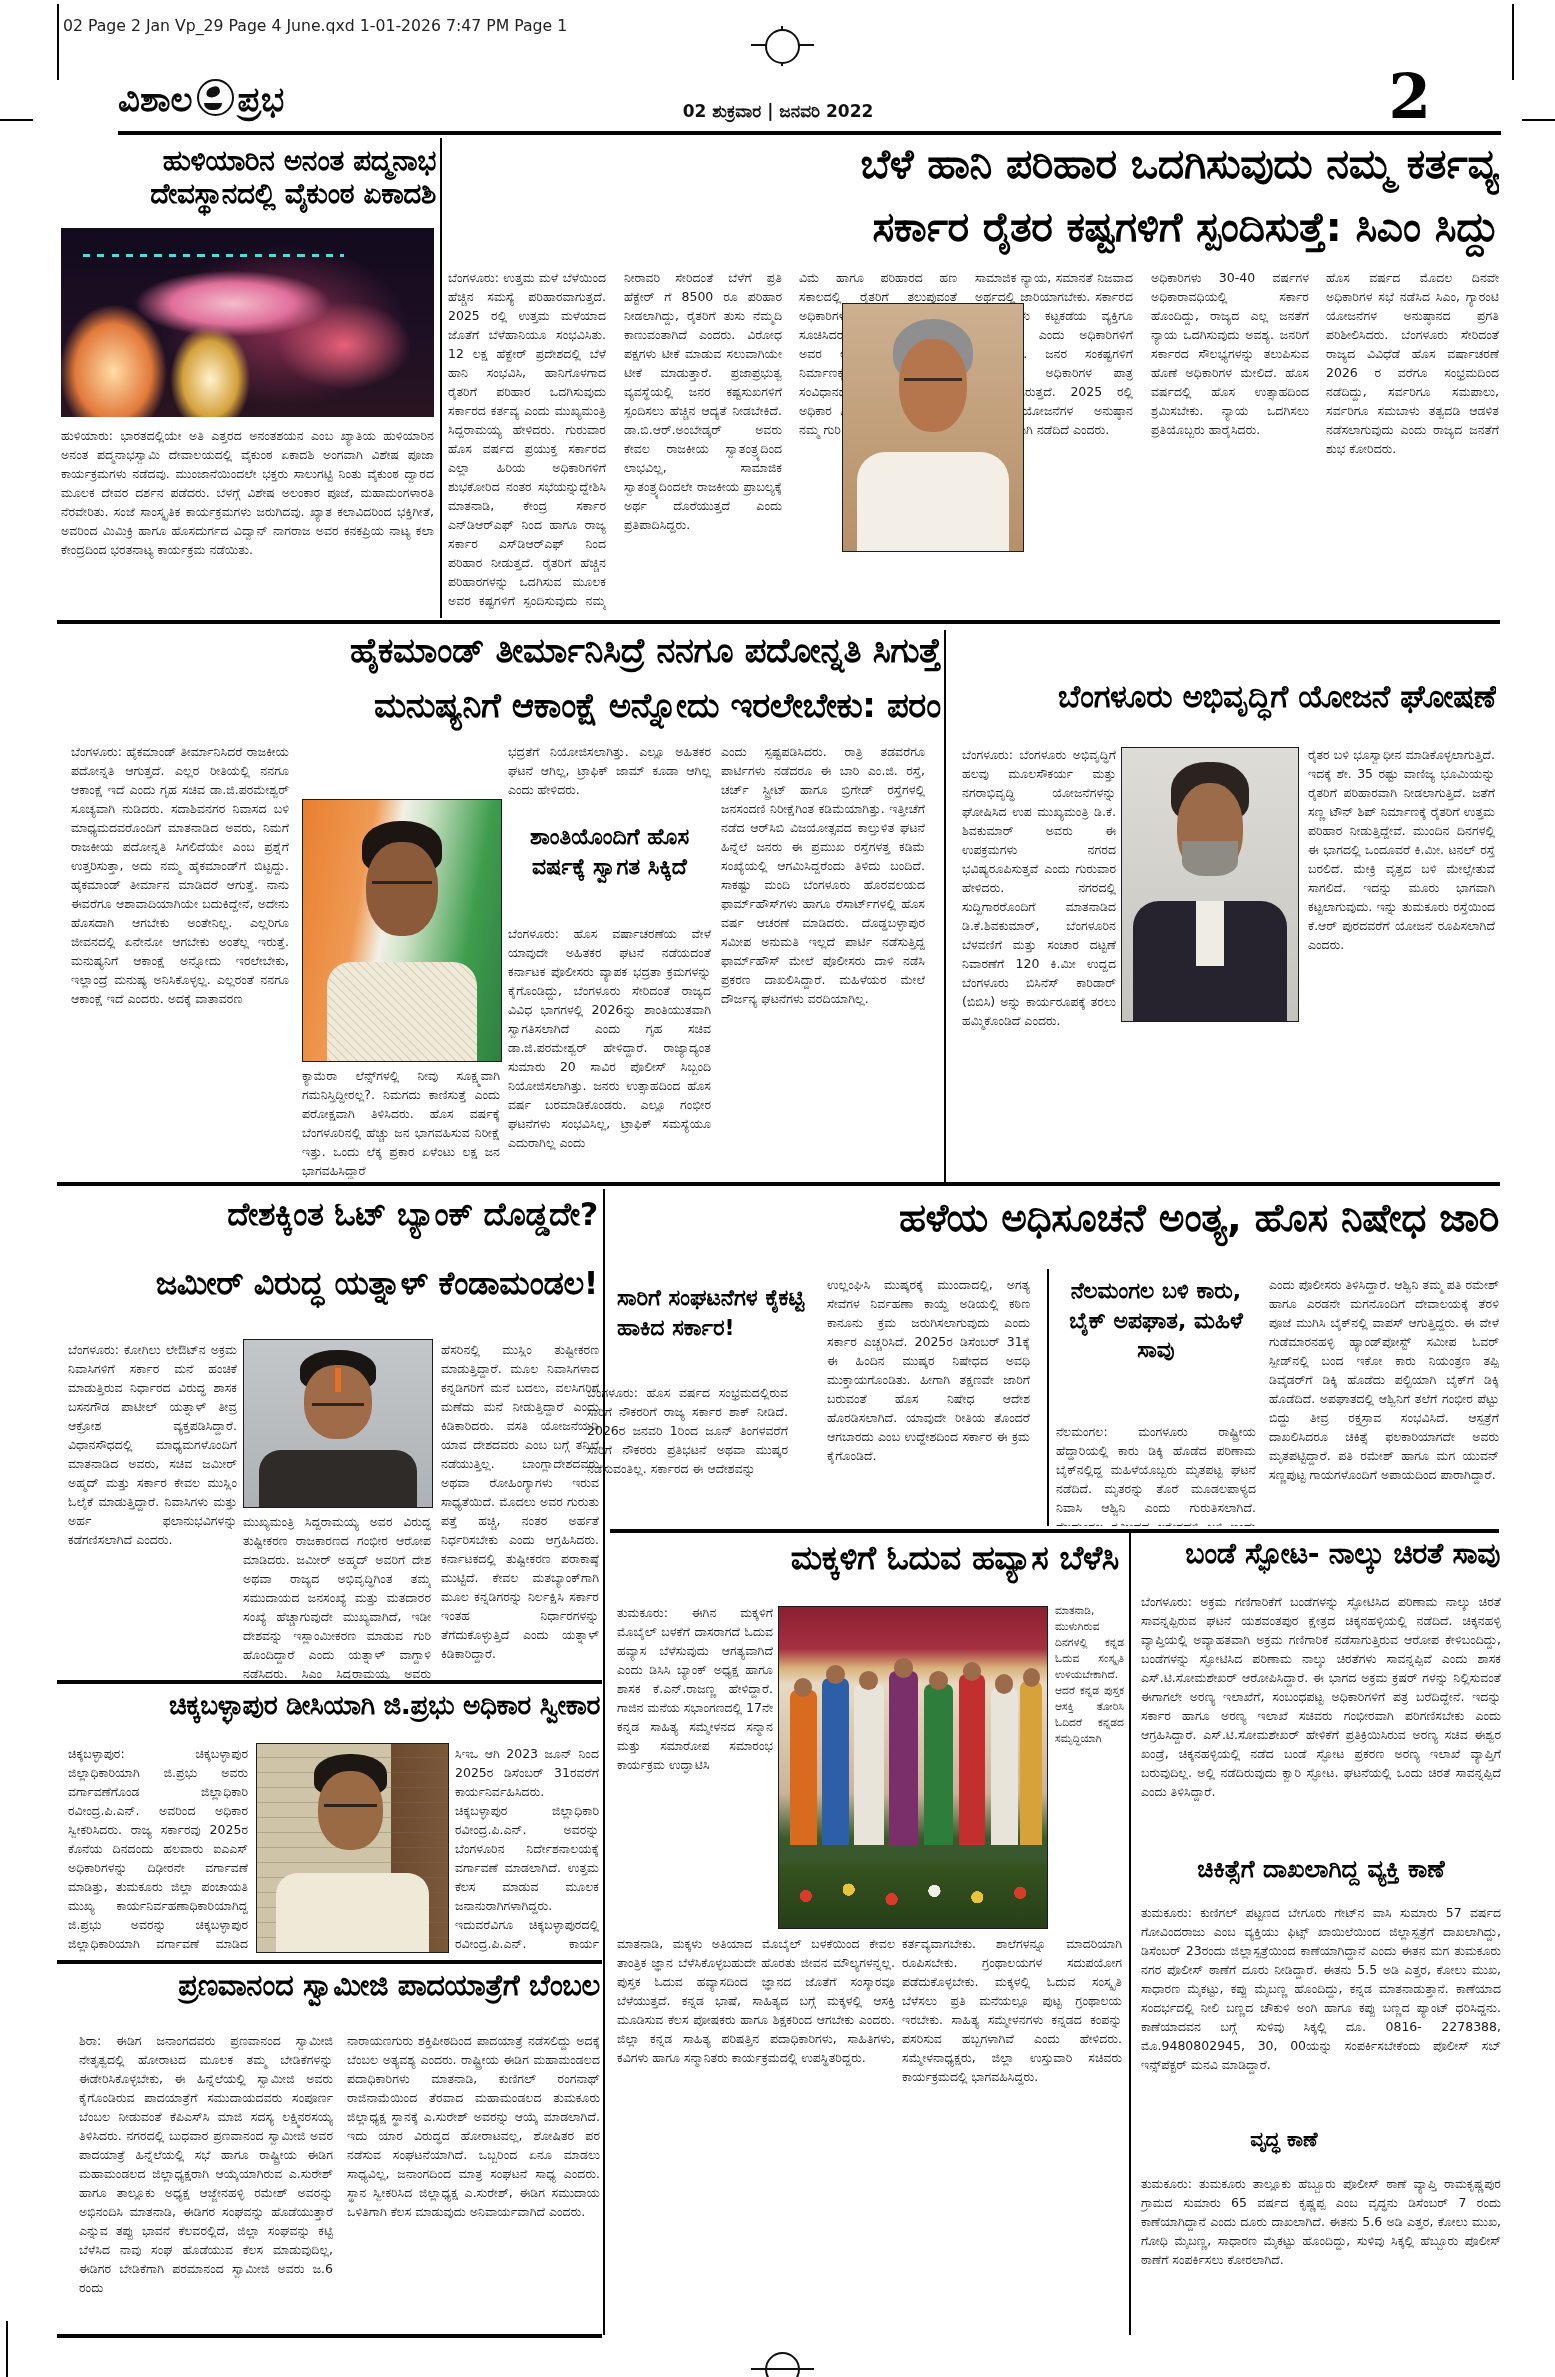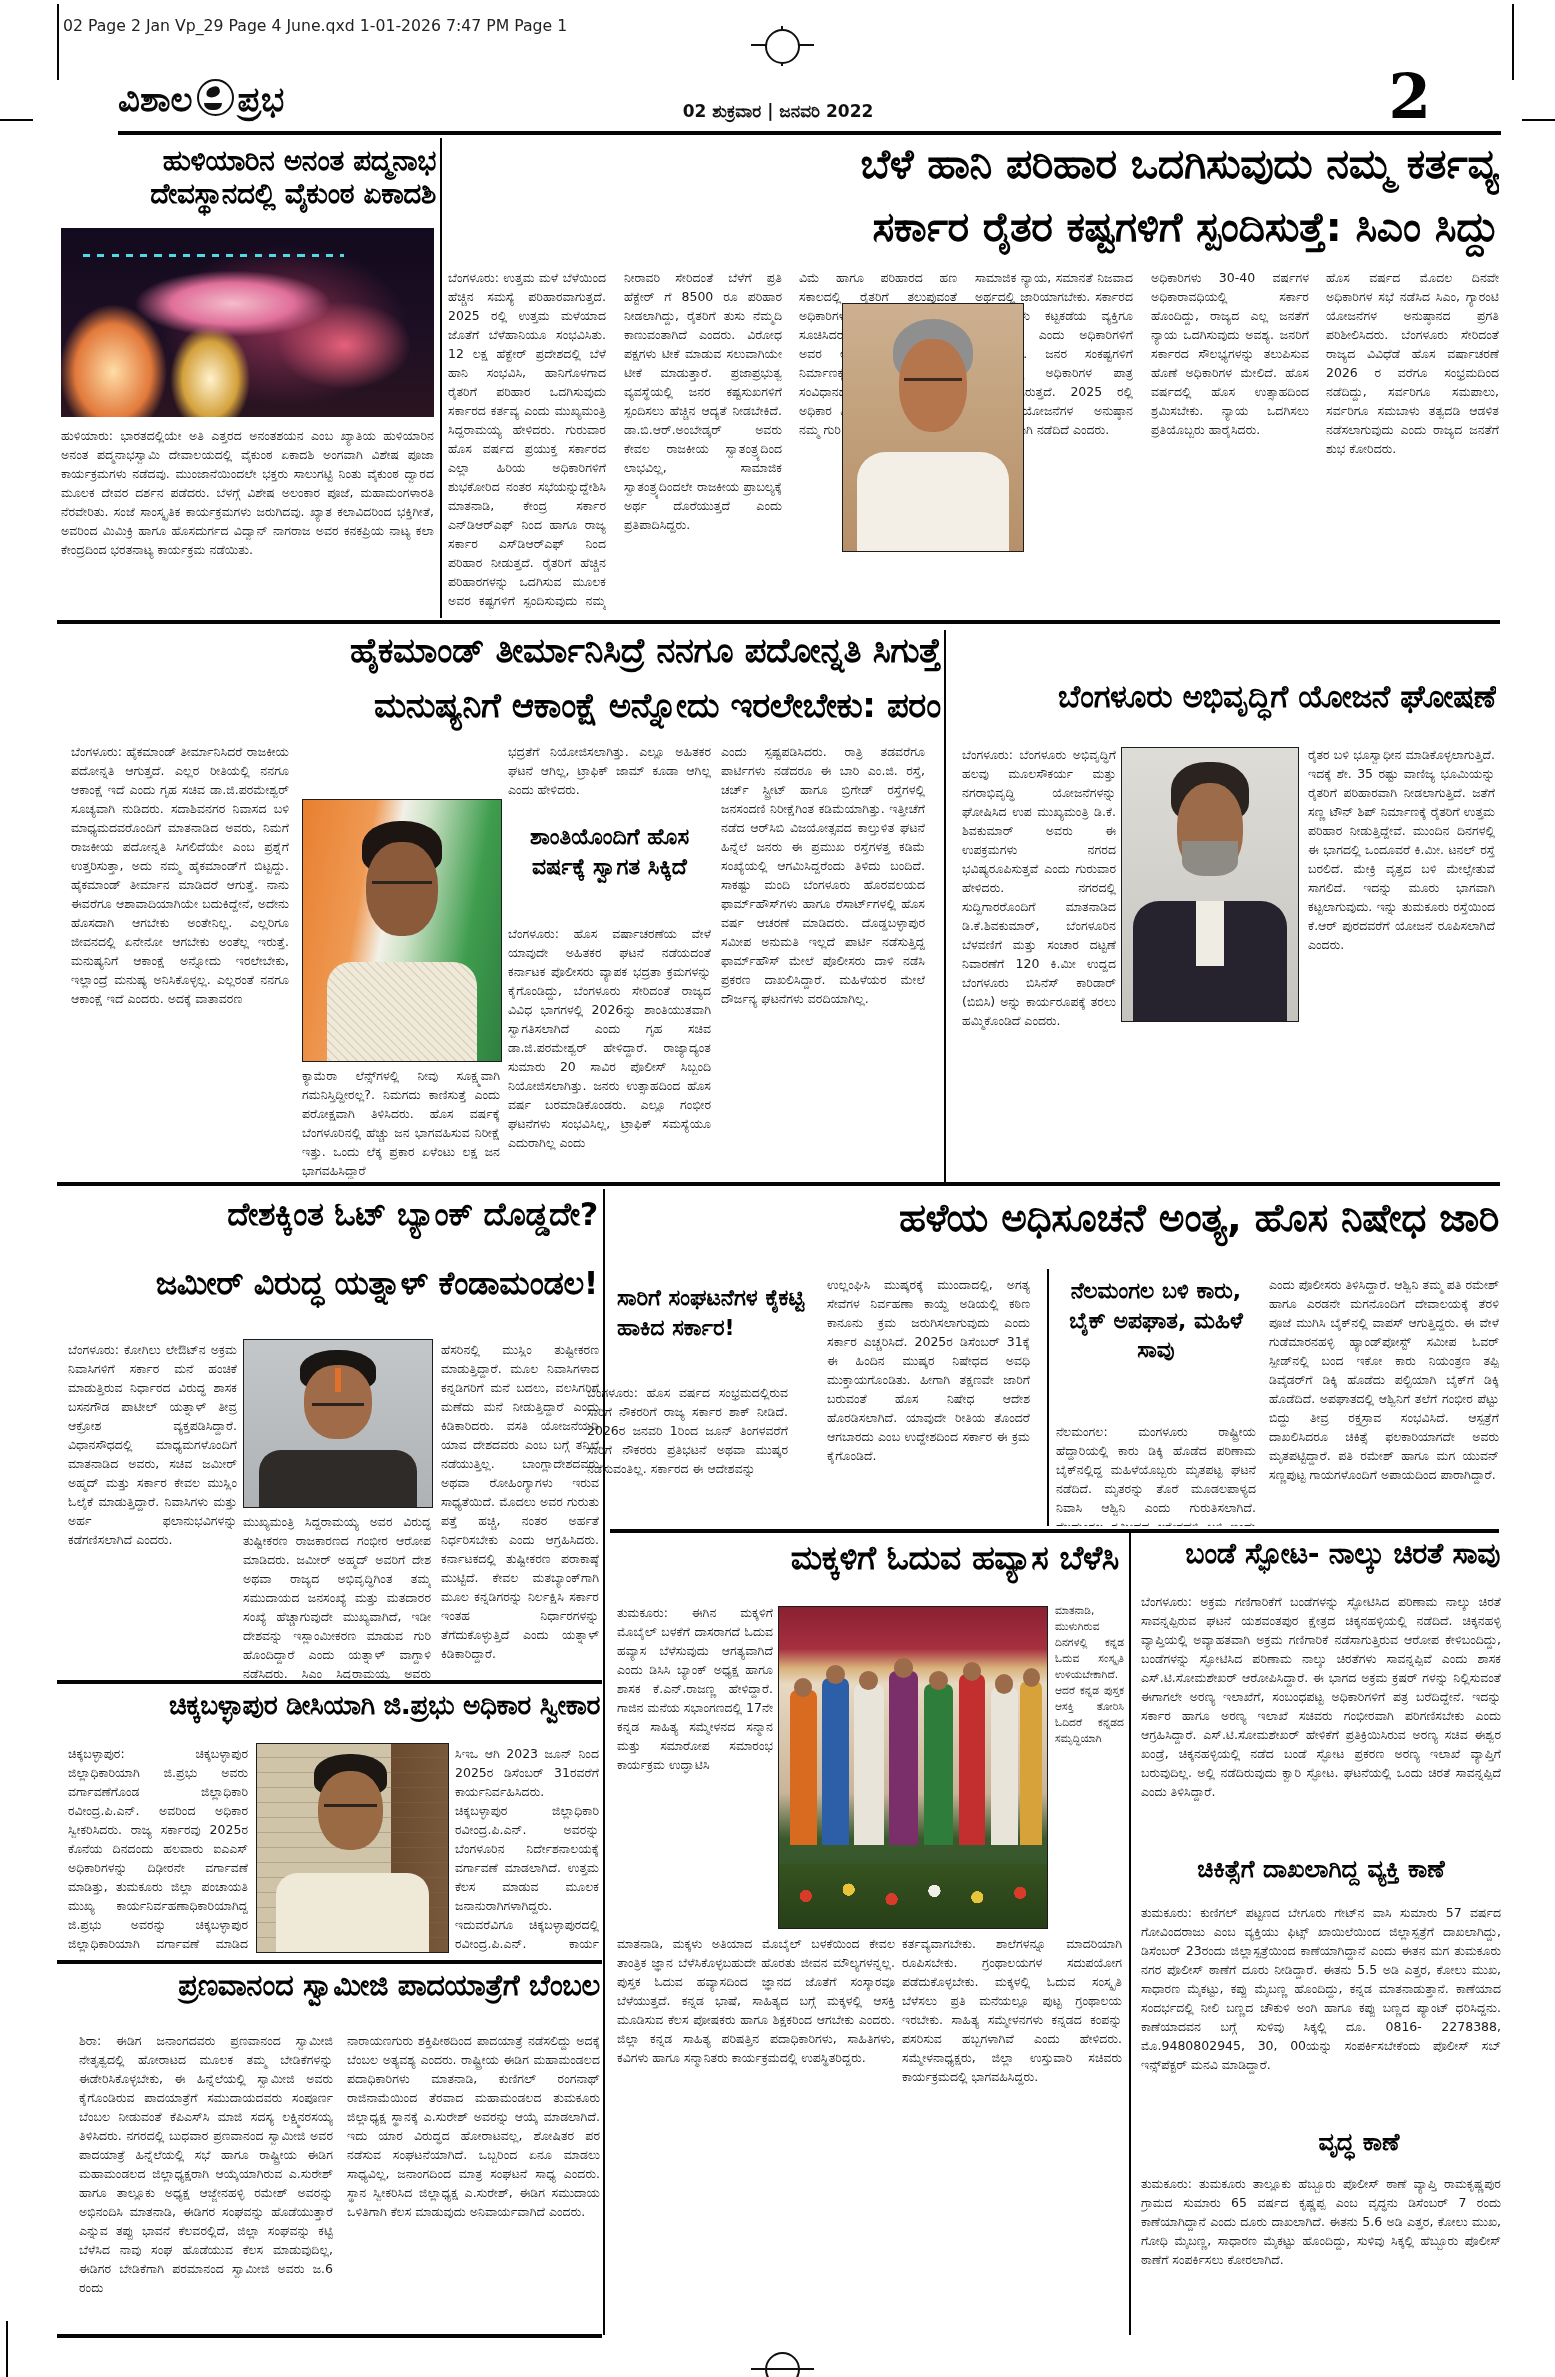--- a/index.html
+++ b/index.html
@@ -204,21 +204,21 @@
           linear-gradient(180deg,#35531f,#273f18);"></div>
   </div>
   <div class="abs body-col small" style="left:1055px;top:1603px;width:69px;height:327px;">ಮಾತನಾಡಿ, ಮುಳುಗಿರುವ ದಿನಗಳಲ್ಲಿ ಕನ್ನಡ ಓದುವ ಸಂಸ್ಕೃತಿ ಉಳಿಯಬೇಕಾಗಿದೆ. ಆದರೆ ಕನ್ನಡ ಪುಸ್ತಕ ಆಸಕ್ತಿ ತೋರಿಸಿ ಓದಿದರೆ ಕನ್ನಡದ ಸಮೃದ್ಧಿಯಾಗಿ</div>
   <div class="abs body-col" style="left:617px;top:1934px;width:278px;height:398px;">ಮಾತನಾಡಿ, ಮಕ್ಕಳು ಅತಿಯಾದ ಮೊಬೈಲ್ ಬಳಕೆಯಿಂದ ಕೇವಲ ತಾಂತ್ರಿಕ ಜ್ಞಾನ ಬೆಳೆಸಿಕೊಳ್ಳಬಹುದೇ ಹೊರತು ಜೀವನ ಮೌಲ್ಯಗಳನ್ನಲ್ಲ. ಪುಸ್ತಕ ಓದುವ ಹವ್ಯಾಸದಿಂದ ಜ್ಞಾನದ ಜೊತೆಗೆ ಸಂಸ್ಕಾರವೂ ಬೆಳೆಯುತ್ತದೆ. ಕನ್ನಡ ಭಾಷೆ, ಸಾಹಿತ್ಯದ ಬಗ್ಗೆ ಮಕ್ಕಳಲ್ಲಿ ಆಸಕ್ತಿ ಮೂಡಿಸುವ ಕೆಲಸ ಪೋಷಕರು ಹಾಗೂ ಶಿಕ್ಷಕರಿಂದ ಆಗಬೇಕು ಎಂದರು. ಜಿಲ್ಲಾ ಕನ್ನಡ ಸಾಹಿತ್ಯ ಪರಿಷತ್ತಿನ ಪದಾಧಿಕಾರಿಗಳು, ಸಾಹಿತಿಗಳು, ಕವಿಗಳು ಹಾಗೂ ಸನ್ಮಾನಿತರು ಕಾರ್ಯಕ್ರಮದಲ್ಲಿ ಉಪಸ್ಥಿತರಿದ್ದರು.</div>
   <div class="abs body-col" style="left:902px;top:1934px;width:220px;height:398px;">ಕರ್ತವ್ಯವಾಗಬೇಕು. ಶಾಲೆಗಳನ್ನೂ ಮಾದರಿಯಾಗಿ ರೂಪಿಸಬೇಕು. ಗ್ರಂಥಾಲಯಗಳ ಸದುಪಯೋಗ ಪಡೆದುಕೊಳ್ಳಬೇಕು. ಮಕ್ಕಳಲ್ಲಿ ಓದುವ ಸಂಸ್ಕೃತಿ ಬೆಳೆಸಲು ಪ್ರತಿ ಮನೆಯಲ್ಲೂ ಪುಟ್ಟ ಗ್ರಂಥಾಲಯ ಇರಬೇಕು. ಸಾಹಿತ್ಯ ಸಮ್ಮೇಳನಗಳು ಕನ್ನಡದ ಕಂಪನ್ನು ಪಸರಿಸುವ ಹಬ್ಬಗಳಾಗಿವೆ ಎಂದು ಹೇಳಿದರು. ಸಮ್ಮೇಳನಾಧ್ಯಕ್ಷರು, ಜಿಲ್ಲಾ ಉಸ್ತುವಾರಿ ಸಚಿವರು ಕಾರ್ಯಕ್ರಮದಲ್ಲಿ ಭಾಗವಹಿಸಿದ್ದರು.</div>
 
   <div class="abs hl" style="left:1139px;top:1537px;width:361px;height:49px;font-size:28.5px;">ಬಂಡೆ ಸ್ಫೋಟ- ನಾಲ್ಕು ಚಿರತೆ ಸಾವು</div>
   <div class="abs body-col" style="left:1141px;top:1592px;width:360px;height:256px;">ಬೆಂಗಳೂರು: ಅಕ್ರಮ ಗಣಿಗಾರಿಕೆಗೆ ಬಂಡೆಗಳನ್ನು ಸ್ಫೋಟಿಸಿದ ಪರಿಣಾಮ ನಾಲ್ಕು ಚಿರತೆ ಸಾವನ್ನಪ್ಪಿರುವ ಘಟನೆ ಯಶವಂತಪುರ ಕ್ಷೇತ್ರದ ಚಿಕ್ಕನಹಳ್ಳಿಯಲ್ಲಿ ನಡೆದಿದೆ. ಚಿಕ್ಕನಹಳ್ಳಿ ವ್ಯಾಪ್ತಿಯಲ್ಲಿ ಅವ್ಯಾಹತವಾಗಿ ಅಕ್ರಮ ಗಣಿಗಾರಿಕೆ ನಡೆಸಾಗುತ್ತಿರುವ ಆರೋಪ ಕೇಳಿಬಂದಿದ್ದು, ಬಂಡೆಗಳನ್ನು ಸ್ಫೋಟಿಸಿದ ಪರಿಣಾಮ ನಾಲ್ಕು ಚಿರತೆಗಳು ಸಾವನ್ನಪ್ಪಿವೆ ಎಂದು ಶಾಸಕ ಎಸ್.ಟಿ.ಸೋಮಶೇಖರ್ ಆರೋಪಿಸಿದ್ದಾರೆ. ಈ ಭಾಗದ ಅಕ್ರಮ ಕ್ರಷರ್ ಗಳನ್ನು ನಿಲ್ಲಿಸುವಂತೆ ಈಗಾಗಲೇ ಅರಣ್ಯ ಇಲಾಖೆಗೆ, ಸಂಬಂಧಪಟ್ಟ ಅಧಿಕಾರಿಗಳಿಗೆ ಪತ್ರ ಬರೆದಿದ್ದೇನೆ. ಇದನ್ನು ಸರ್ಕಾರ ಹಾಗೂ ಅರಣ್ಯ ಇಲಾಖೆ ಸಚಿವರು ಗಂಭೀರವಾಗಿ ಪರಿಗಣಿಸಬೇಕು ಎಂದು ಆಗ್ರಹಿಸಿದ್ದಾರೆ. ಎಸ್.ಟಿ.ಸೋಮಶೇಖರ್ ಹೇಳಿಕೆಗೆ ಪ್ರತಿಕ್ರಿಯಿಸಿರುವ ಅರಣ್ಯ ಸಚಿವ ಈಶ್ವರ ಖಂಡ್ರೆ, ಚಿಕ್ಕನಹಳ್ಳಿಯಲ್ಲಿ ನಡೆದ ಬಂಡೆ ಸ್ಫೋಟ ಪ್ರಕರಣ ಅರಣ್ಯ ಇಲಾಖೆ ವ್ಯಾಪ್ತಿಗೆ ಬರುವುದಿಲ್ಲ. ಅಲ್ಲಿ ನಡೆದಿರುವುದು ಕ್ವಾರಿ ಸ್ಫೋಟ. ಘಟನೆಯಲ್ಲಿ ಒಂದು ಚಿರತೆ ಸಾವನ್ನಪ್ಪಿದೆ ಎಂದು ತಿಳಿಸಿದ್ದಾರೆ.</div>
   <div class="abs subhl" style="left:1141px;top:1853px;width:360px;height:44px;font-size:24px;">ಚಿಕಿತ್ಸೆಗೆ ದಾಖಲಾಗಿದ್ದ ವ್ಯಕ್ತಿ ಕಾಣೆ</div>
   <div class="abs body-col" style="left:1141px;top:1903px;width:360px;height:217px;">ತುಮಕೂರು: ಕುಣಿಗಲ್ ಪಟ್ಟಣದ ಬೇಗೂರು ಗೇಟ್‌ನ ವಾಸಿ ಸುಮಾರು 57 ವರ್ಷದ ಗೋವಿಂದರಾಜು ಎಂಬ ವ್ಯಕ್ತಿಯು ಫಿಟ್ಸ್ ಖಾಯಿಲೆಯಿಂದ ಜಿಲ್ಲಾಸ್ಪತ್ರೆಗೆ ದಾಖಲಾಗಿದ್ದು, ಡಿಸೆಂಬರ್ 23ರಂದು ಜಿಲ್ಲಾಸ್ಪತ್ರೆಯಿಂದ ಕಾಣೆಯಾಗಿದ್ದಾನೆ ಎಂದು ಈತನ ಮಗ ತುಮಕೂರು ನಗರ ಪೊಲೀಸ್ ಠಾಣೆಗೆ ದೂರು ನೀಡಿದ್ದಾರೆ. ಈತನು 5.5 ಅಡಿ ಎತ್ತರ, ಕೋಲು ಮುಖ, ಸಾಧಾರಣ ಮೈಕಟ್ಟು, ಕಪ್ಪು ಮೈಬಣ್ಣ ಹೊಂದಿದ್ದು, ಕನ್ನಡ ಮಾತನಾಡುತ್ತಾನೆ. ಕಾಣೆಯಾದ ಸಂದರ್ಭದಲ್ಲಿ ನೀಲಿ ಬಣ್ಣದ ಚೌಕುಳಿ ಅಂಗಿ ಹಾಗೂ ಕಪ್ಪು ಬಣ್ಣದ ಪ್ಯಾಂಟ್ ಧರಿಸಿದ್ದನು. ಕಾಣೆಯಾದವನ ಬಗ್ಗೆ ಸುಳಿವು ಸಿಕ್ಕಲ್ಲಿ ದೂ. 0816- 2278388, ಮೊ.9480802945, 30, 00ಯನ್ನು ಸಂಪರ್ಕಿಸಬೇಕೆಂದು ಪೊಲೀಸ್ ಸಬ್ ಇನ್ಸ್‌ಪೆಕ್ಟರ್ ಮನವಿ ಮಾಡಿದ್ದಾರೆ.</div>
-  <div class="abs subhl" style="left:1179px;top:2126px;width:360px;height:43px;font-size:24px;">ವೃದ್ಧ ಕಾಣೆ</div>
+  <div class="abs subhl" style="left:1104px;top:2126px;width:360px;height:43px;font-size:20px;">ವೃದ್ಧ ಕಾಣೆ</div>
   <div class="abs body-col" style="left:1141px;top:2174px;width:360px;height:160px;">ತುಮಕೂರು: ತುಮಕೂರು ತಾಲ್ಲೂಕು ಹೆಬ್ಬೂರು ಪೊಲೀಸ್ ಠಾಣೆ ವ್ಯಾಪ್ತಿ ರಾಮಕೃಷ್ಣಪುರ ಗ್ರಾಮದ ಸುಮಾರು 65 ವರ್ಷದ ಕೃಷ್ಣಪ್ಪ ಎಂಬ ವೃದ್ಧನು ಡಿಸೆಂಬರ್ 7 ರಂದು ಕಾಣೆಯಾಗಿದ್ದಾನೆ ಎಂದು ದೂರು ದಾಖಲಾಗಿದೆ. ಈತನು 5.6 ಅಡಿ ಎತ್ತರ, ಕೋಲು ಮುಖ, ಗೋಧಿ ಮೈಬಣ್ಣ, ಸಾಧಾರಣ ಮೈಕಟ್ಟು ಹೊಂದಿದ್ದು, ಸುಳಿವು ಸಿಕ್ಕಲ್ಲಿ ಹೆಬ್ಬೂರು ಪೊಲೀಸ್ ಠಾಣೆಗೆ ಸಂಪರ್ಕಿಸಲು ಕೋರಲಾಗಿದೆ.</div>
 
   <div class="abs rule" style="left:5.7px;top:2321px;width:2.1px;height:56px;"></div>
   <div class="abs regmark" style="left:765px;top:2352px;width:31px;height:31px;"></div>
   <div class="abs regline" style="left:751px;top:2368px;width:63px;height:2.1px;"></div>
 
 </div>
 
 
 </body></html>

